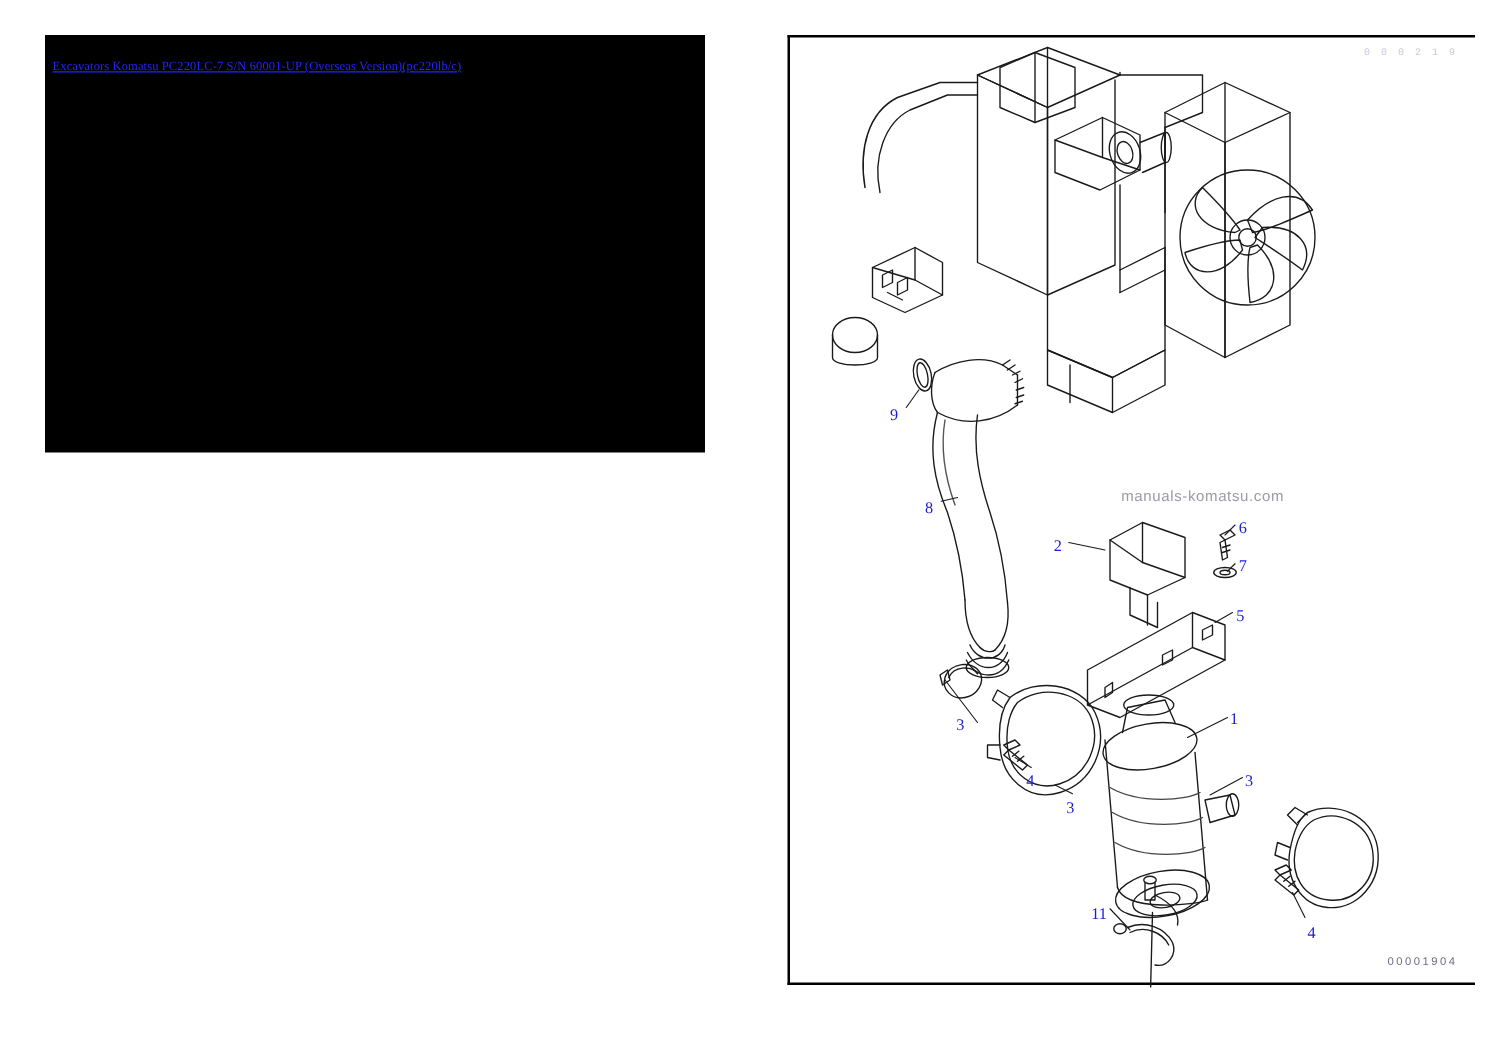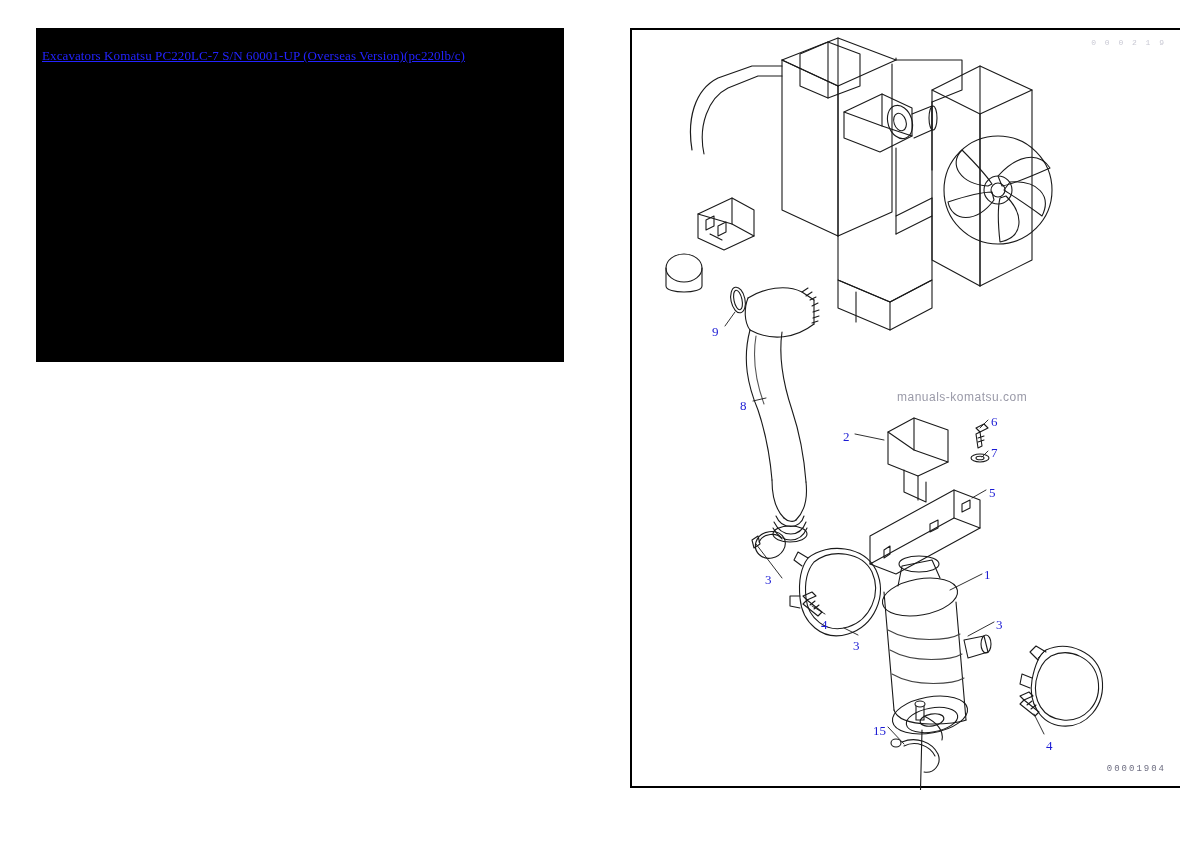--- a/index.html
+++ b/index.html
@@ -22,21 +22,21 @@
     top: 28px;
     width: 528px;
     height: 334px;
     background: #000000;
   }
   #breadcrumb-link {
     position: absolute;
     left: 6px;
     top: 20px;
     color: #2323ff;
-    font-size: 13px;
+    font-size: 10px;
     text-decoration: underline;
     white-space: nowrap;
     letter-spacing: 0.1px;
     font-family: "Liberation Serif", serif;
   }
 
   
   #diagram-panel {
     position: absolute;
     left: 630px;
@@ -73,21 +73,21 @@
     letter-spacing: 0.5px;
     white-space: nowrap;
   }
   #drawing-number {
     position: absolute;
     right: 14px;
     bottom: 12px;
     color: #6e6e82;
     font-size: 9px;
     letter-spacing: 2px;
-    font-family: Liberation Mono, monospace;
+    font-family: Liberation Sans, sans-serif;
   }
   #header-code {
     position: absolute;
     right: 14px;
     top: 8px;
     color: #c9c9d4;
     font-size: 8px;
     letter-spacing: 2px;
     font-family: "Liberation Mono", monospace;
   }
@@ -279,17 +279,17 @@
   <span class="callout" style="left:211px; top:399px;">2</span>
   <span class="callout" style="left:359px; top:384px;">6</span>
   <span class="callout" style="left:359px; top:415px;">7</span>
   <span class="callout" style="left:357px; top:455px;">5</span>
   <span class="callout" style="left:352px; top:537px;">1</span>
   <span class="callout" style="left:364px; top:587px;">3</span>
   <span class="callout" style="left:133px; top:542px;">3</span>
   <span class="callout" style="left:189px; top:587px;">4</span>
   <span class="callout" style="left:221px; top:608px;">3</span>
   <span class="callout" style="left:414px; top:708px;">4</span>
-  <span class="callout" style="left:241px; top:693px;">15</span>
+  <span class="callout" style="left:241px; top:693px;">11</span>
 
   <span id="watermark">manuals-komatsu.com</span>
   <span id="drawing-number">00001904</span>
 </div>
 
 </body></html>

